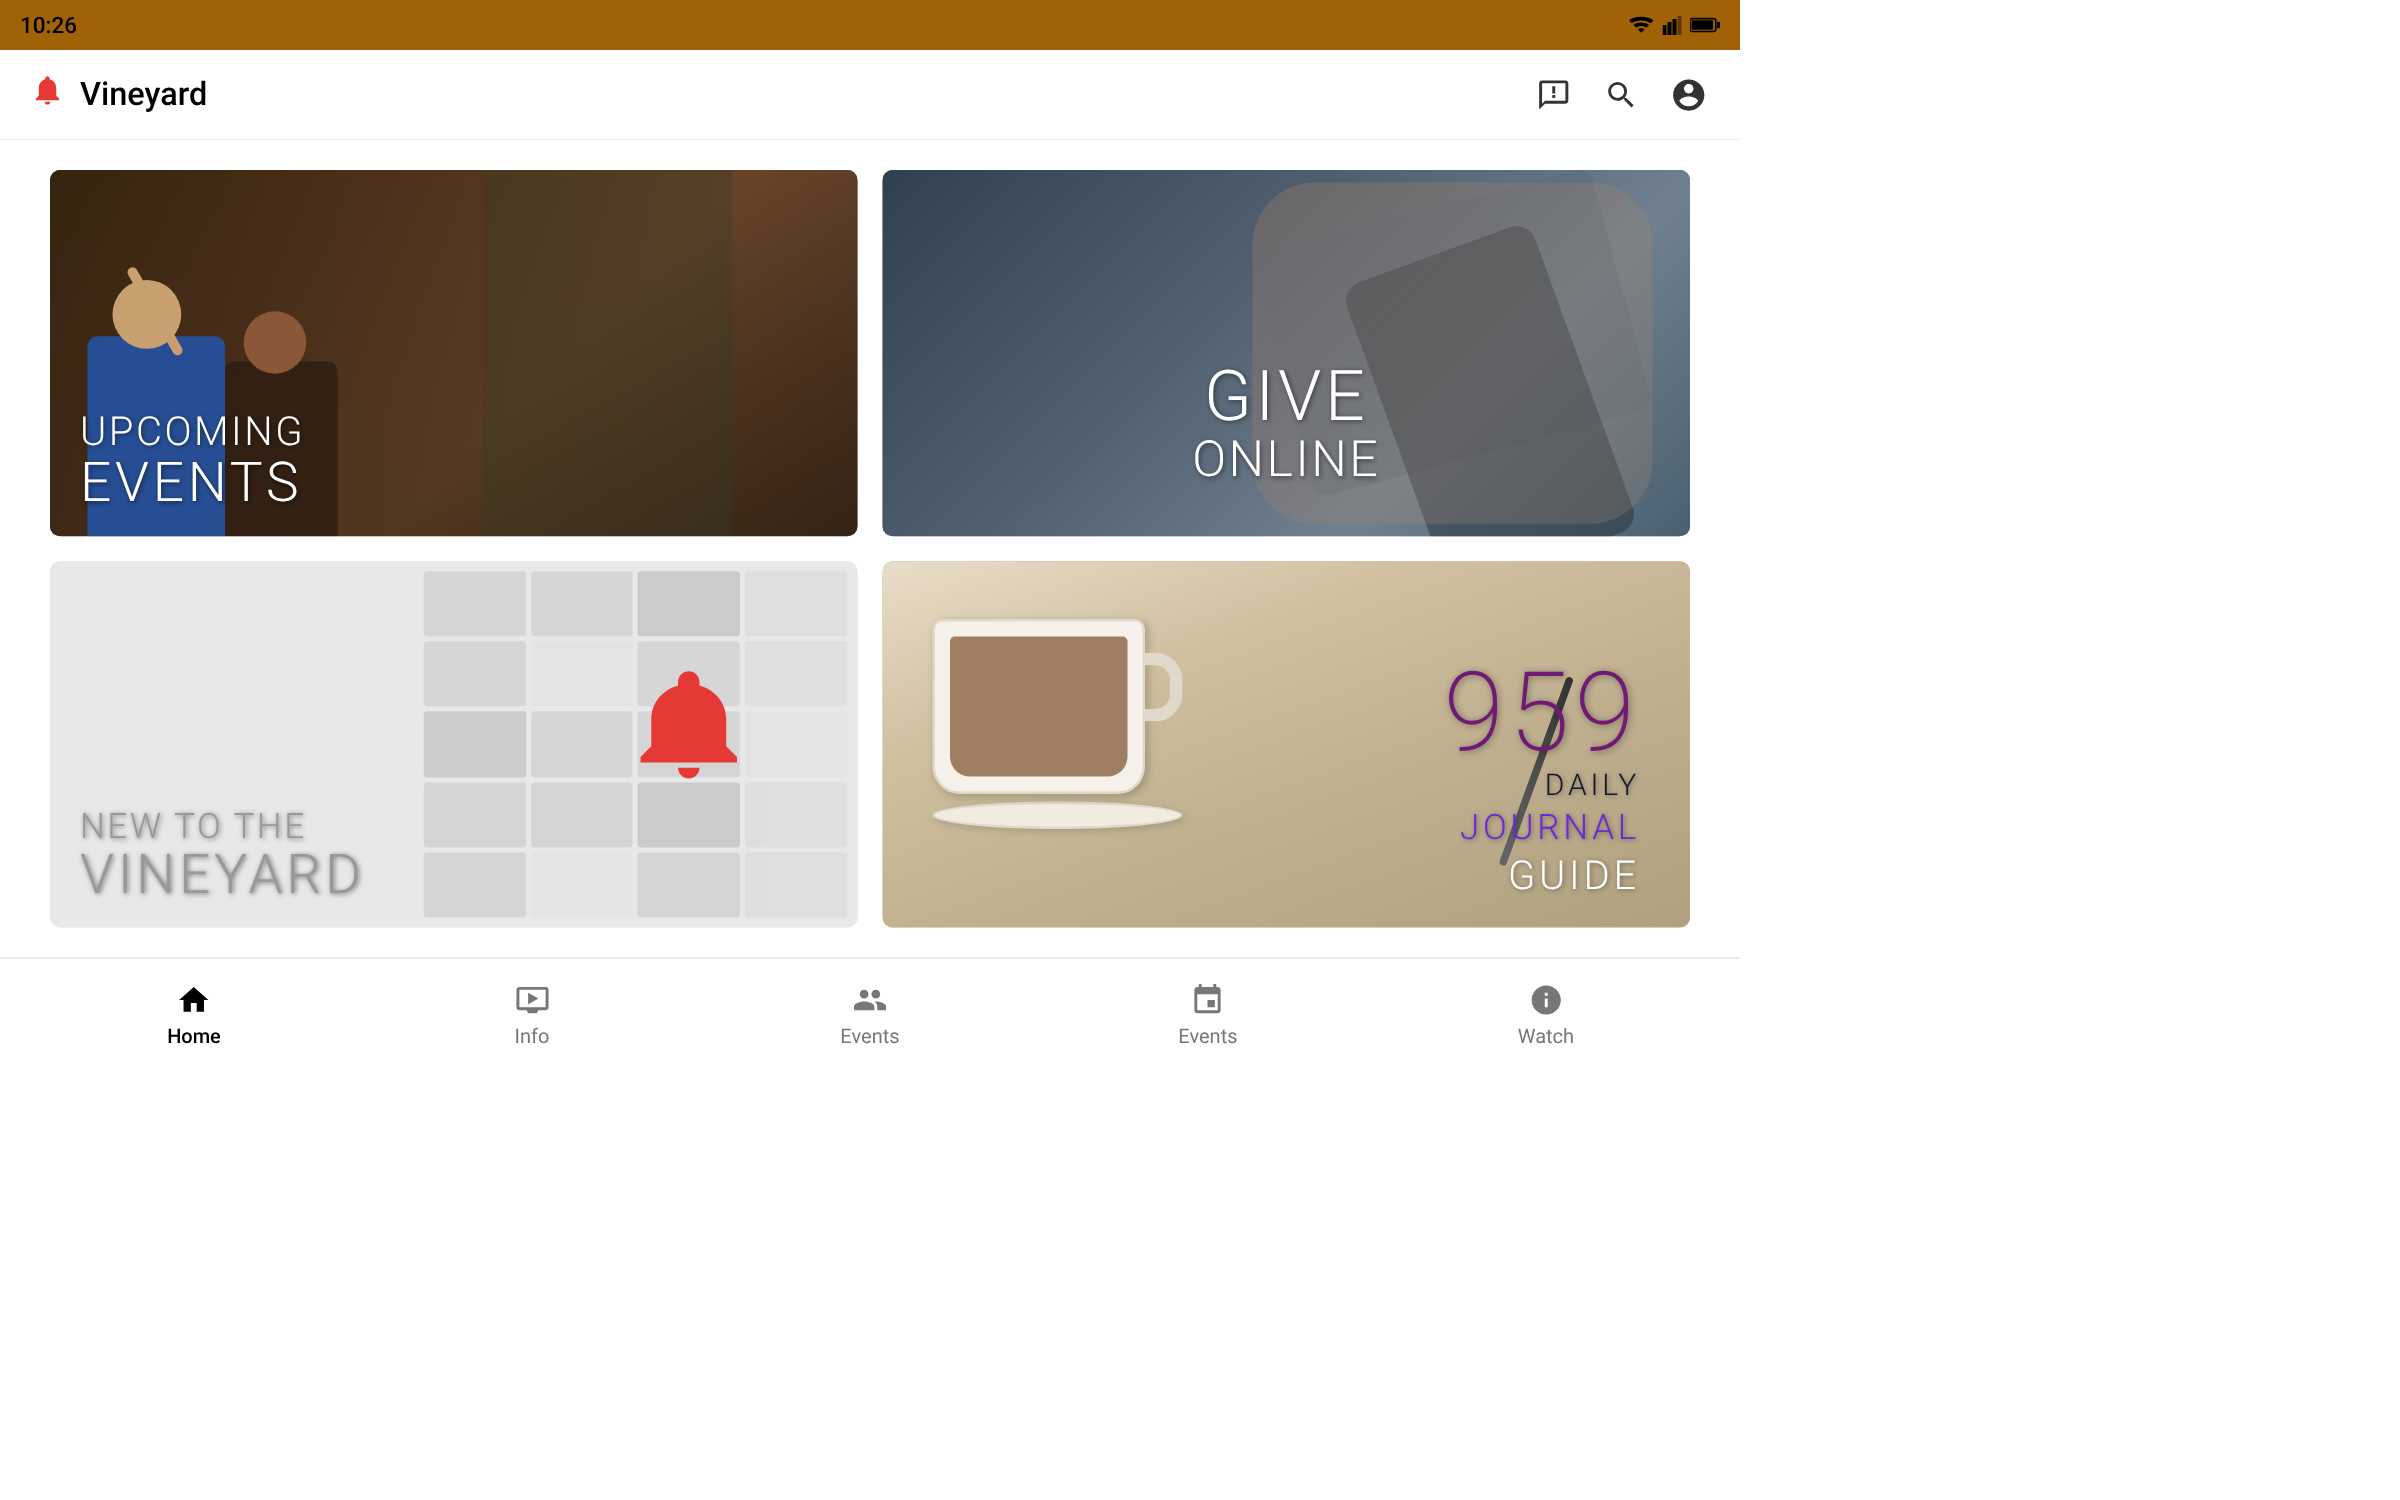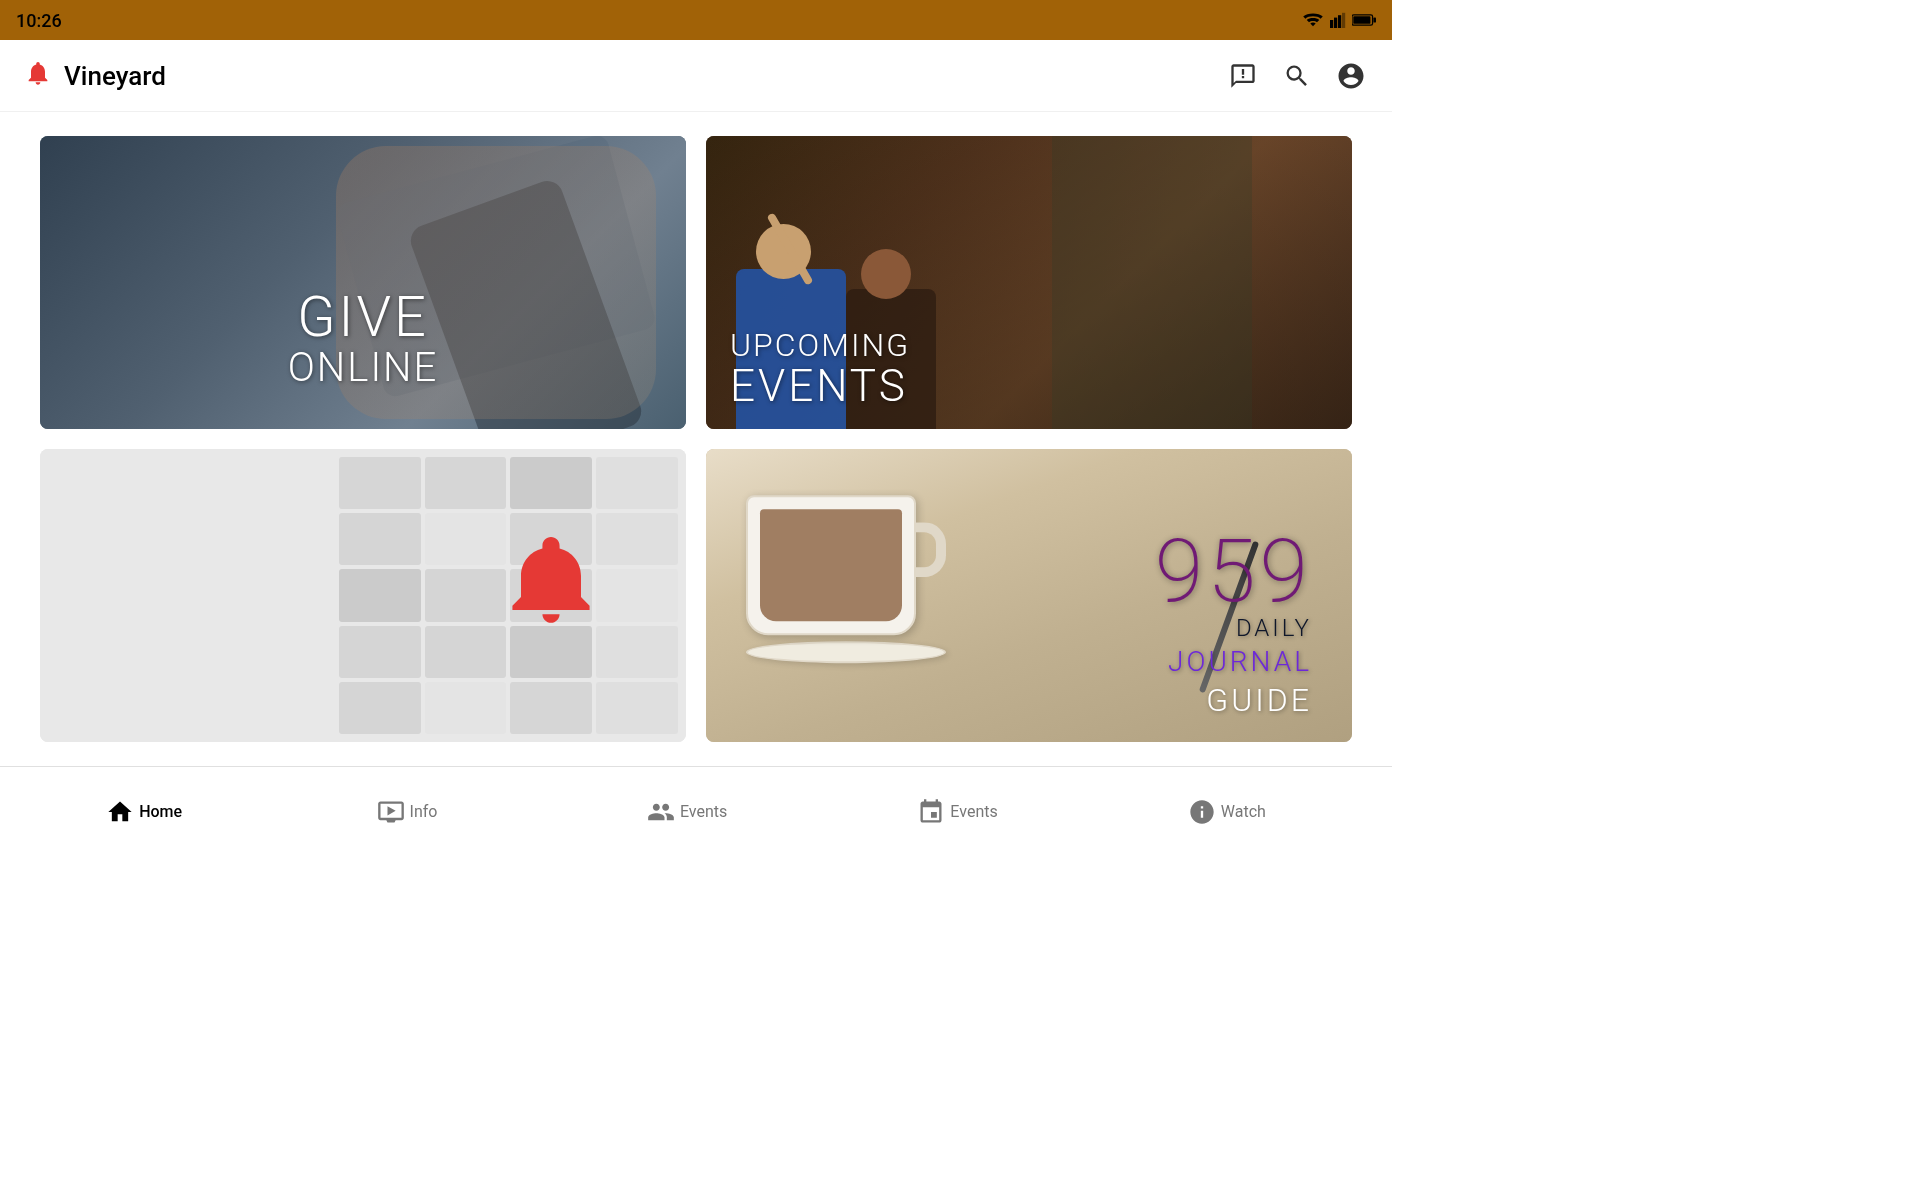--- a/index.html
+++ b/index.html
@@ -154,20 +154,21 @@
       height: 90px;
       background: #fff;
       border-top: 1px solid #e0e0e0;
       display: flex;
       align-items: center;
       justify-content: space-around;
       padding: 0 20px;
     }
     .nav-item {
       display: flex;
+      flex-direction: column;
       align-items: center;
       gap: 4px;
       cursor: pointer;
       min-width: 100px;
     }
     .nav-icon {
       width: 30px;
       height: 30px;
       display: flex;
       align-items: center;
@@ -286,57 +287,57 @@
     <div class="header-icon">
       <svg width="30" height="30" viewBox="0 0 24 24" fill="#333">
         <path d="M12 2C6.48 2 2 6.48 2 12s4.48 10 10 10 10-4.48 10-10S17.52 2 12 2zm0 3c1.66 0 3 1.34 3 3s-1.34 3-3 3-3-1.34-3-3 1.34-3 3-3zm0 14.2c-2.5 0-4.71-1.28-6-3.22.03-1.99 4-3.08 6-3.08 1.99 0 5.97 1.09 6 3.08-1.29 1.94-3.5 3.22-6 3.22z"></path>
       </svg>
     </div>
   </div>
 </div>
 
 <div class="main">
 
+  <div class="card card-events">
+    <div class="card-bg">
+
+      <div style="position:absolute;inset:0;background:linear-gradient(135deg,#3a2810 0%,#5a3820 30%,#7a5030 60%,#4a3020 100%);"></div>
+
+      <div style="position:absolute;inset:0;background:linear-gradient(180deg,rgba(30,20,10,0.2) 0%,rgba(20,15,5,0.4) 100%);"></div>
+
+      <div style="position:absolute;left:30px;bottom:0;width:110px;height:160px;background:#2255aa;border-radius:8px 8px 0 0;opacity:0.85;"></div>
+      <div style="position:absolute;left:50px;bottom:150px;width:55px;height:55px;background:#c8a070;border-radius:50%;"></div>
+
+      <div style="position:absolute;left:140px;bottom:0;width:90px;height:140px;background:#2a1a10;border-radius:8px 8px 0 0;opacity:0.7;"></div>
+      <div style="position:absolute;left:155px;bottom:130px;width:50px;height:50px;background:#8a5838;border-radius:50%;"></div>
+      <div style="position:absolute;right:100px;top:0;bottom:0;background:rgba(50,60,40,0.3);width:200px;"></div>
+
+      <div style="position:absolute;left:80px;bottom:140px;width:8px;height:80px;background:#c8a070;transform:rotate(-30deg);border-radius:4px;"></div>
+    </div>
+    <div class="card-text">
+      <div class="line1">UPCOMING</div>
+      <div class="line2">EVENTS</div>
+    </div>
+  </div>
+
   <div class="card card-give">
     <div class="card-bg">
       <div style="position:absolute;inset:0;background:linear-gradient(135deg,#304050 0%,#506070 40%,#708090 70%,#4a6070 100%);"></div>
 
       <div style="position:absolute;right:50px;top:30px;width:280px;height:200px;background:rgba(80,100,120,0.3);border-radius:12px;transform:rotate(-15deg);"></div>
       <div style="position:absolute;right:80px;top:60px;width:160px;height:260px;background:rgba(40,50,60,0.5);border-radius:16px;transform:rotate(-20deg);"></div>
 
       <div style="position:absolute;right:30px;top:10px;bottom:10px;width:320px;background:linear-gradient(135deg,rgba(150,120,100,0.4) 0%,rgba(180,150,120,0.2) 100%);border-radius:50px;"></div>
     </div>
     <div class="card-text" style="bottom:40px;left:auto;right:auto;width:100%;text-align:center;">
       <div class="line2" style="font-size:56px;">GIVE</div>
       <div class="line1" style="font-size:40px;text-align:center;">ONLINE</div>
     </div>
   </div>
 
-  <div class="card card-events">
-    <div class="card-bg">
-
-      <div style="position:absolute;inset:0;background:linear-gradient(135deg,#3a2810 0%,#5a3820 30%,#7a5030 60%,#4a3020 100%);"></div>
-
-      <div style="position:absolute;inset:0;background:linear-gradient(180deg,rgba(30,20,10,0.2) 0%,rgba(20,15,5,0.4) 100%);"></div>
-
-      <div style="position:absolute;left:30px;bottom:0;width:110px;height:160px;background:#2255aa;border-radius:8px 8px 0 0;opacity:0.85;"></div>
-      <div style="position:absolute;left:50px;bottom:150px;width:55px;height:55px;background:#c8a070;border-radius:50%;"></div>
-
-      <div style="position:absolute;left:140px;bottom:0;width:90px;height:140px;background:#2a1a10;border-radius:8px 8px 0 0;opacity:0.7;"></div>
-      <div style="position:absolute;left:155px;bottom:130px;width:50px;height:50px;background:#8a5838;border-radius:50%;"></div>
-      <div style="position:absolute;right:100px;top:0;bottom:0;background:rgba(50,60,40,0.3);width:200px;"></div>
-
-      <div style="position:absolute;left:80px;bottom:140px;width:8px;height:80px;background:#c8a070;transform:rotate(-30deg);border-radius:4px;"></div>
-    </div>
-    <div class="card-text">
-      <div class="line1">UPCOMING</div>
-      <div class="line2">EVENTS</div>
-    </div>
-  </div>
-
   <div class="card card-new">
     <div class="card-bg" style="position:absolute;inset:0;background:#e8e8e8;"></div>
 
     <div class="tile-grid">
       <div class="tile-cell"></div>
         <div class="tile-cell"></div>
         <div class="tile-cell"></div>
         <div class="tile-cell"></div>
       <div class="tile-cell"></div>
         <div class="tile-cell"></div>
@@ -353,20 +354,24 @@
       <div class="tile-cell"></div>
         <div class="tile-cell"></div>
         <div class="tile-cell"></div>
         <div class="tile-cell"></div>
     </div>
 
     <div class="card-new-bell">
       <svg width="110" height="120" viewBox="0 0 24 28" fill="#e53935">
         <path d="M12 2C10.9 2 10 2.9 10 4v.68C7.13 5.36 5 7.92 5 11v5l-2 2v1h18v-1l-2-2v-5c0-3.08-2.13-5.64-5-6.32V4c0-1.1-.9-2-2-2zm0 20c1.1 0 2-.9 2-2h-4c0 1.1.9 2 2 2z"></path>
       </svg>
+    </div>
+    <div class="card-text">
+      <div class="line1" style="color:#999;font-size:28px;">NEW TO THE</div>
+      <div class="line2" style="color:#999;font-size:44px;">VINEYARD</div>
     </div>
   </div>
 
   <div class="card card-journal">
     <div class="card-bg">
       <div class="coffee-bg"></div>
 
       <div style="position:absolute;left:40px;top:50%;transform:translateY(-60%);width:200px;">
         <div style="width:170px;height:140px;background:#f5f2ec;border-radius:8px 8px 22px 22px;position:relative;border:2px solid #e0d8c8;box-shadow:2px 2px 8px rgba(0,0,0,0.2);">
           <div style="position:absolute;right:-32px;top:25px;width:32px;height:55px;border:10px solid #e0d8c8;border-left:none;border-radius:0 22px 22px 0;"></div>

